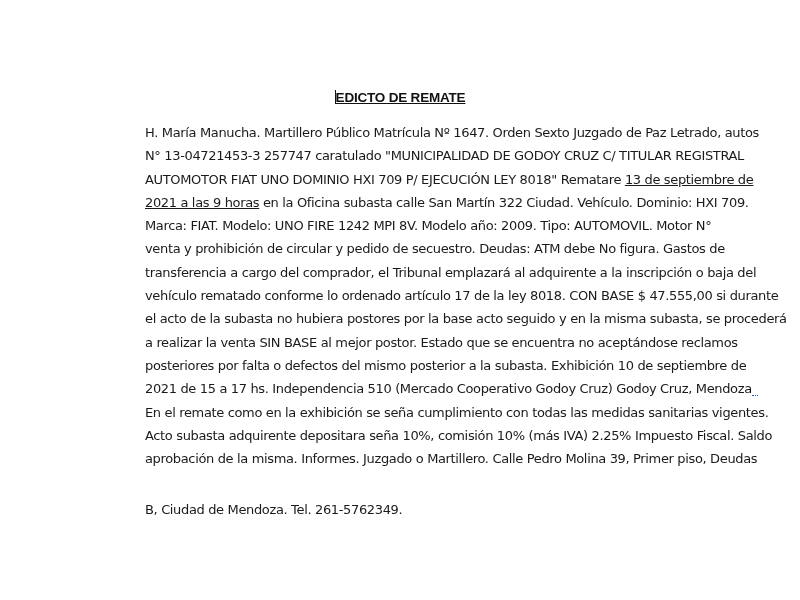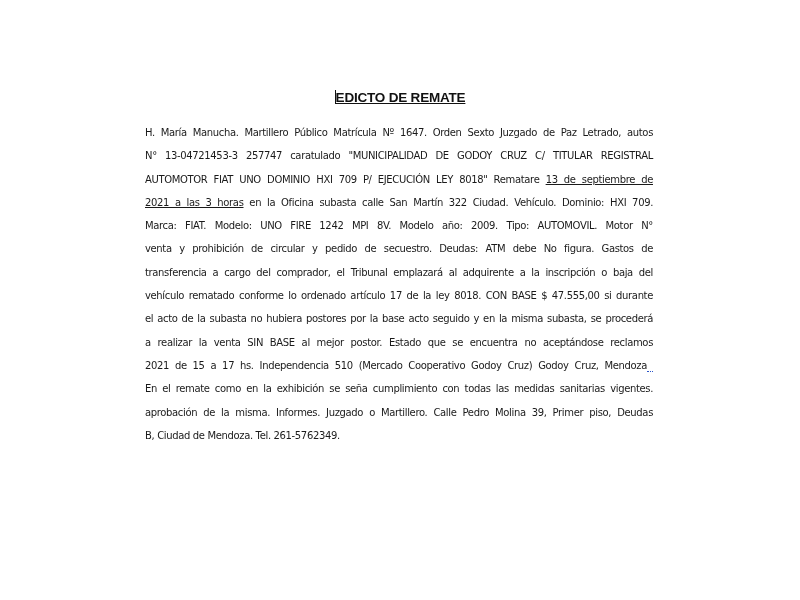--- a/index.html
+++ b/index.html
@@ -41,34 +41,35 @@
       background: #111;
       vertical-align: -2px;
       margin-right: 0px;
     }
     .body-text {
       position: absolute;
       left: 145px;
       top: 121px;
       width: 508px;
       font-family: "DejaVu Sans", sans-serif;
-      font-size: 10px;
+      font-size: 13px;
       line-height: 23.3px;
       letter-spacing: -0.35px;
       color: #1a1a1a;
     }
     .line {
       display: block;
       white-space: nowrap;
       text-align: justify;
       text-align-last: justify;
       height: 23.3px;
     }
     .line.last {
       text-align-last: left;
+      margin-top: 28px;
     }
     .u { text-decoration: underline; }
     .spell {
       text-decoration: underline wavy #d11;
       text-decoration-thickness: 1px;
       text-underline-offset: 2px;
     }
     .grammar-mark {
       display: inline-block;
       width: 6px;
@@ -81,25 +82,27 @@
 <body>
 
 <div class="page">
   <div class="title">
     <span class="cursor"></span><span>EDICTO DE REMATE</span>
   </div>
   <div class="body-text" id="body-text">
       <span class="line"><span>H. María Manucha. Martillero Público Matrícula Nº 1647. Orden Sexto Juzgado de Paz Letrado, autos</span></span>
       <span class="line"><span>N° 13-04721453-3 257747 caratulado "MUNICIPALIDAD DE GODOY CRUZ C/ TITULAR REGISTRAL</span></span>
       <span class="line"><span>AUTOMOTOR FIAT UNO DOMINIO HXI 709 P/ EJECUCIÓN LEY 8018" Rematare </span><span class="u">13 de septiembre de</span></span>
-      <span class="line"><span class="u">2021 a las 3 horas</span><span> en la Oficina subasta calle San Martín 322 Ciudad. Vehículo.  Dominio: HXI 709.</span></span>
+      <span class="line"><span class="u">2021 a las 9 horas</span><span> en la Oficina subasta calle San Martín 322 Ciudad. Vehículo.  Dominio: HXI 709.</span></span>
       <span class="line"><span>Marca: FIAT. Modelo: UNO FIRE 1242 MPI 8V. Modelo año: 2009. Tipo: AUTOMOVIL. Motor N°</span></span>
       <span class="line"><span>venta y prohibición de circular y pedido de secuestro.  Deudas: ATM debe No figura. Gastos de</span></span>
       <span class="line"><span>transferencia a cargo del comprador, el Tribunal emplazará al adquirente a la inscripción o baja del</span></span>
       <span class="line"><span>vehículo rematado conforme lo ordenado artículo 17 de la ley 8018.  CON BASE $ 47.555,00 si durante</span></span>
       <span class="line"><span>el acto de la subasta no hubiera postores por la base acto seguido y en la misma subasta, se procederá</span></span>
       <span class="line"><span>a realizar la venta SIN BASE al mejor postor. Estado que se encuentra no aceptándose reclamos</span></span>
+      <span class="line"><span>posteriores por falta o defectos del mismo posterior a la subasta. Exhibición 10 de septiembre de</span></span>
       <span class="line"><span>2021 de 15 a 17 hs. Independencia 510 (Mercado Cooperativo Godoy Cruz) Godoy Cruz, Mendoza</span><span class="grammar-mark"></span></span>
       <span class="line"><span>En el remate como en la exhibición se seña cumplimiento con todas las medidas sanitarias vigentes.</span></span>
+      <span class="line"><span>Acto subasta adquirente depositara seña 10%, comisión 10% (más IVA) 2.25% Impuesto Fiscal. Saldo</span></span>
       <span class="line"><span>aprobación de la misma. Informes. Juzgado o Martillero. Calle Pedro Molina 39, Primer piso, Deudas</span></span>
       <span class="line last"><span>B, Ciudad de Mendoza. Tel. 261-5762349.</span></span>
     </div>
 </div>
 
 </body></html>

